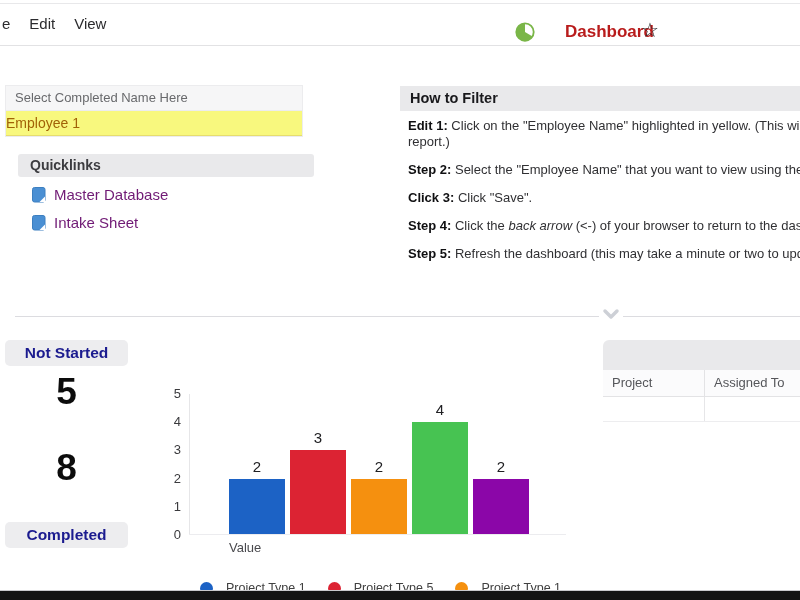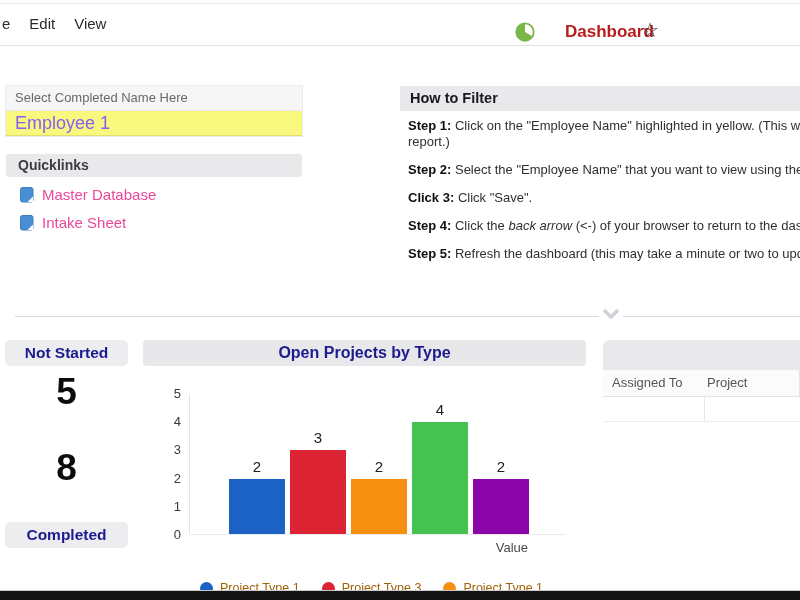--- a/index.html
+++ b/index.html
@@ -14,30 +14,30 @@
               color:#2b2b2e;font-weight:500;}
   .menu-item{cursor:default;}
   #pie-wrap{position:absolute;left:514px;top:17px;width:22px;height:22px;}
   #app-title{position:absolute;left:565px;top:18px;font-size:17px;font-weight:bold;color:#b91c1c;}
   #star{position:absolute;left:641px;top:14px;font-size:20px;color:#2a2a2e;}
 
   
   #emp-widget{position:absolute;left:5px;top:85px;width:296px;border:1px solid #ececee;}
   #emp-header{height:24px;line-height:24px;background:#f6f6f7;color:#68696c;font-size:13px;
               padding-left:9px;border-bottom:1px solid #ececee;}
-  #emp-value{height:24px;line-height:24px;color:#8b5cf6;font-size:18px;padding-left:9px;
+  #emp-value{height:24px;line-height:24px;color:#a16207;font-size:14px;
              border-bottom:1px solid #e6dd6e;cursor:pointer;}
 
   
-  #quicklinks{position:absolute;left:6px;top:154px;width:296px;}
+  #quicklinks{position:absolute;left:18px;top:154px;width:296px;}
   #ql-header{height:23px;line-height:23px;background:#e9e9eb;border-radius:3px;font-weight:bold;
              color:#3c3c40;font-size:14px;padding-left:12px;}
   #quicklinks-list{padding-top:9px;}
   .ql-item{display:flex;align-items:center;gap:8px;margin:0 0 11px 14px;font-size:15px;
-           color:#ec4899;cursor:pointer;}
+           color:#701a75;cursor:pointer;}
   .doc-icon{display:inline-flex;width:14px;height:16px;}
 
   
   #htf-header{position:absolute;left:400px;top:86px;width:400px;height:25px;line-height:25px;
               background:#e9e9eb;font-weight:bold;font-size:14.5px;color:#19191c;padding-left:10px;}
   #steps{position:absolute;left:408px;top:118px;width:600px;}
   .step{margin-bottom:12px;}
   .step-line{font-size:13px;line-height:16px;color:#303033;white-space:nowrap;}
   .step-line b{color:#101012;}
   .italic{font-style:italic;margin-top:48px;}
@@ -58,23 +58,23 @@
   #chart-panel{position:absolute;left:143px;top:340px;width:443px;height:260px;}
   #chart-title{height:26px;line-height:26px;background:#e8e8ea;border-radius:4px;color:#1b1b8f;
                font-weight:bold;font-size:16px;text-align:center;}
   #plot{position:absolute;left:0;top:54px;width:443px;height:141px;}
   #plot::before{content:'';position:absolute;left:46px;top:0;bottom:0;width:1px;background:#e6e6e8;}
   #plot::after{content:'';position:absolute;left:46px;right:20px;bottom:0;height:1px;background:#ececef;}
   .ytick{position:absolute;left:0;width:38px;text-align:right;font-size:13px;color:#3a3a3d;
          height:16px;line-height:16px;}
   .bar{position:absolute;bottom:0;width:56px;}
   .bar-label{position:absolute;width:56px;text-align:center;font-size:15px;color:#202023;}
-  #xlabel{position:absolute;left:86px;width:299px;top:200px;text-align:right;font-size:13px;color:#4a4a4e;}
+  #xlabel{position:absolute;left:86px;width:299px;top:200px;text-align:left;font-size:13px;color:#4a4a4e;}
   #legend{position:absolute;left:57px;top:241px;display:flex;gap:22px;}
-  .legend-item{display:flex;align-items:center;gap:7px;font-size:12.5px;color:#a16207;white-space:nowrap;}
+  .legend-item{display:flex;align-items:center;gap:13px;font-size:12.5px;color:#404040;white-space:nowrap;}
   .legend-dot{width:13px;height:13px;border-radius:50%;flex:0 0 13px;}
 
   
   #report-panel{position:absolute;left:603px;top:340px;width:197px;}
   #rp-header{height:30px;background:#e9e9eb;border-radius:6px 0 0 0;}
   #table-header{display:flex;height:26px;background:#fbfbfc;border-bottom:1px solid #e3e3e5;}
   .tcell{height:26px;line-height:26px;font-size:13px;color:#55565a;padding-left:9px;
          box-sizing:border-box;white-space:nowrap;}
   .tcell.c1{width:102px;border-right:1px solid #e3e3e5;}
   .tcell.c2{flex:1;}
@@ -136,21 +136,21 @@
             </svg>
           </span>
           <span>Intake Sheet</span>
         </div>
       </div>
   </div>
 
   <div id="htf-header">How to Filter</div>
   <div id="steps">
       <div class="step">
-        <div class="step-line"><b>Step 1:</b> <span>Click on the "Employee Name" highlighted in yellow. (This will redirect you to the</span></div>
+        <div class="step-line"><b>Edit 1:</b> <span>Click on the "Employee Name" highlighted in yellow. (This will redirect you to the</span></div>
         <div class="step-line"><span>report.)</span></div>
       </div>
       <div class="step">
         <div class="step-line"><b>Step 2:</b> <span>Select the "Employee Name" that you want to view using the dropdown</span></div>
       </div>
       <div class="step">
         <div class="step-line"><b>Click 3:</b> <span>Click "Save".</span></div>
       </div>
       <div class="step">
         <div class="step-line"><b>Step 4:</b> <span>Click the </span><span class="italic">back arrow</span><span> (&lt;-) of your browser to return to the dashboard</span></div>
@@ -168,21 +168,20 @@
   </div>
 
   <div id="metrics">
       <div class="metric-badge">Not Started</div>
       <div class="metric-value">5</div>
       <div class="metric-value">8</div>
       <div class="metric-badge">Completed</div>
     </div>
 
   <div id="chart-panel">
-    <div id="chart-title">Open Projects by Type</div>
     <div id="plot">
         <div class="ytick" style="bottom: -8px;">0</div>
         <div class="ytick" style="bottom: 20.2px;">1</div>
         <div class="ytick" style="bottom: 48.4px;">2</div>
         <div class="ytick" style="bottom: 76.6px;">3</div>
         <div class="ytick" style="bottom: 104.8px;">4</div>
         <div class="ytick" style="bottom: 133px;">5</div>
         <div class="bar" style="left: 86px; height: 56.4px; background: rgb(28, 98, 197);"></div>
         <div class="bar-label" style="left: 86px; bottom: 60.4px;">2</div>
         <div class="bar" style="left: 147px; height: 84.6px; background: rgb(220, 35, 51);"></div>
@@ -195,34 +194,34 @@
         <div class="bar-label" style="left: 330px; bottom: 60.4px;">2</div>
       </div>
     <div id="xlabel">Value</div>
     <div id="legend">
         <div class="legend-item">
           <span class="legend-dot" style="background: rgb(28, 98, 197);"></span>
           <span>Project Type 1</span>
         </div>
         <div class="legend-item">
           <span class="legend-dot" style="background: rgb(220, 35, 51);"></span>
-          <span>Project Type 3</span>
+          <span>Project Type 5</span>
         </div>
         <div class="legend-item">
           <span class="legend-dot" style="background: rgb(245, 144, 15);"></span>
           <span>Project Type 1</span>
         </div>
       </div>
   </div>
 
   <div id="report-panel">
     <div id="rp-header"></div>
     <div id="table-header">
+        <div class="tcell c1">Project</div>
         <div class="tcell c2">Assigned To</div>
-        <div class="tcell c1">Project</div>
       </div>
     <div id="table-body">
         <div class="trow">
           <div class="tc1"></div>
           <div class="tc2"></div>
         </div>
       </div>
   </div>
 
   <div id="bottom-bar"></div>

